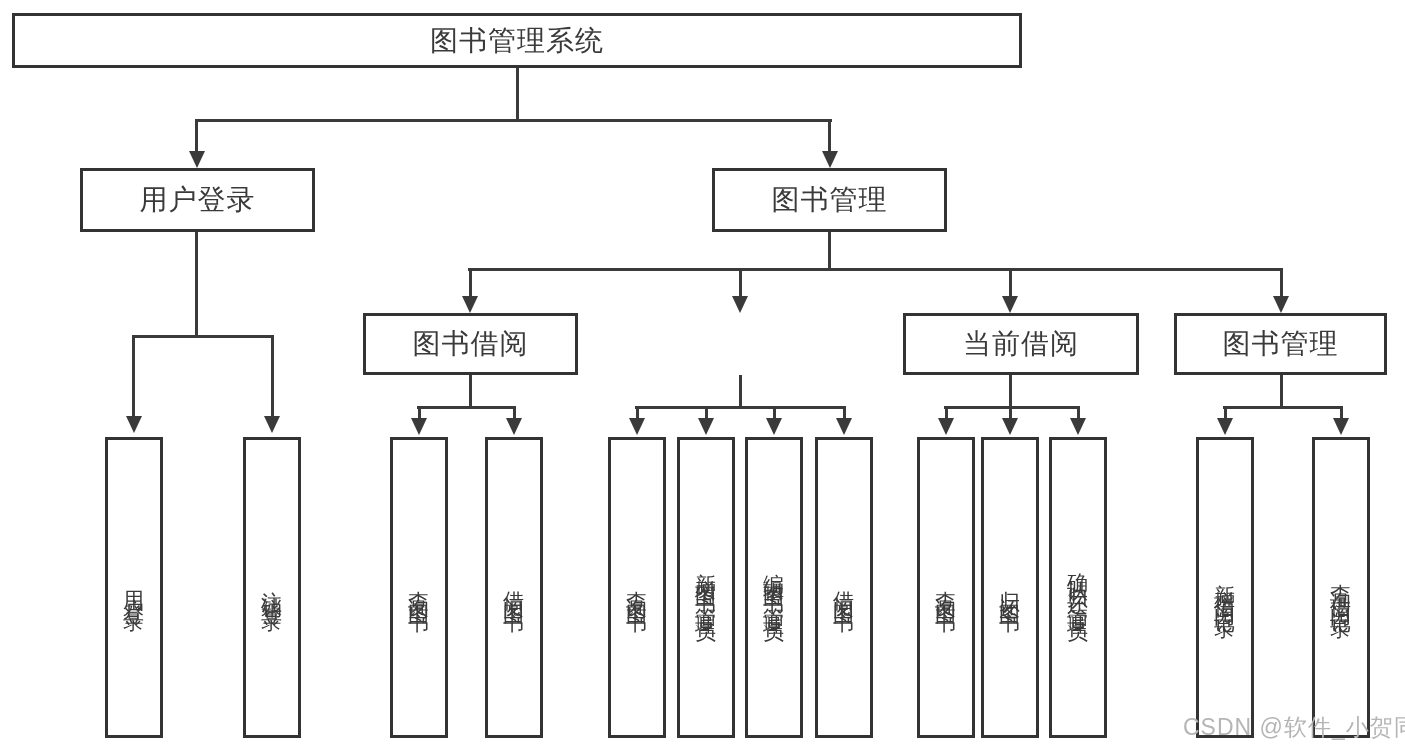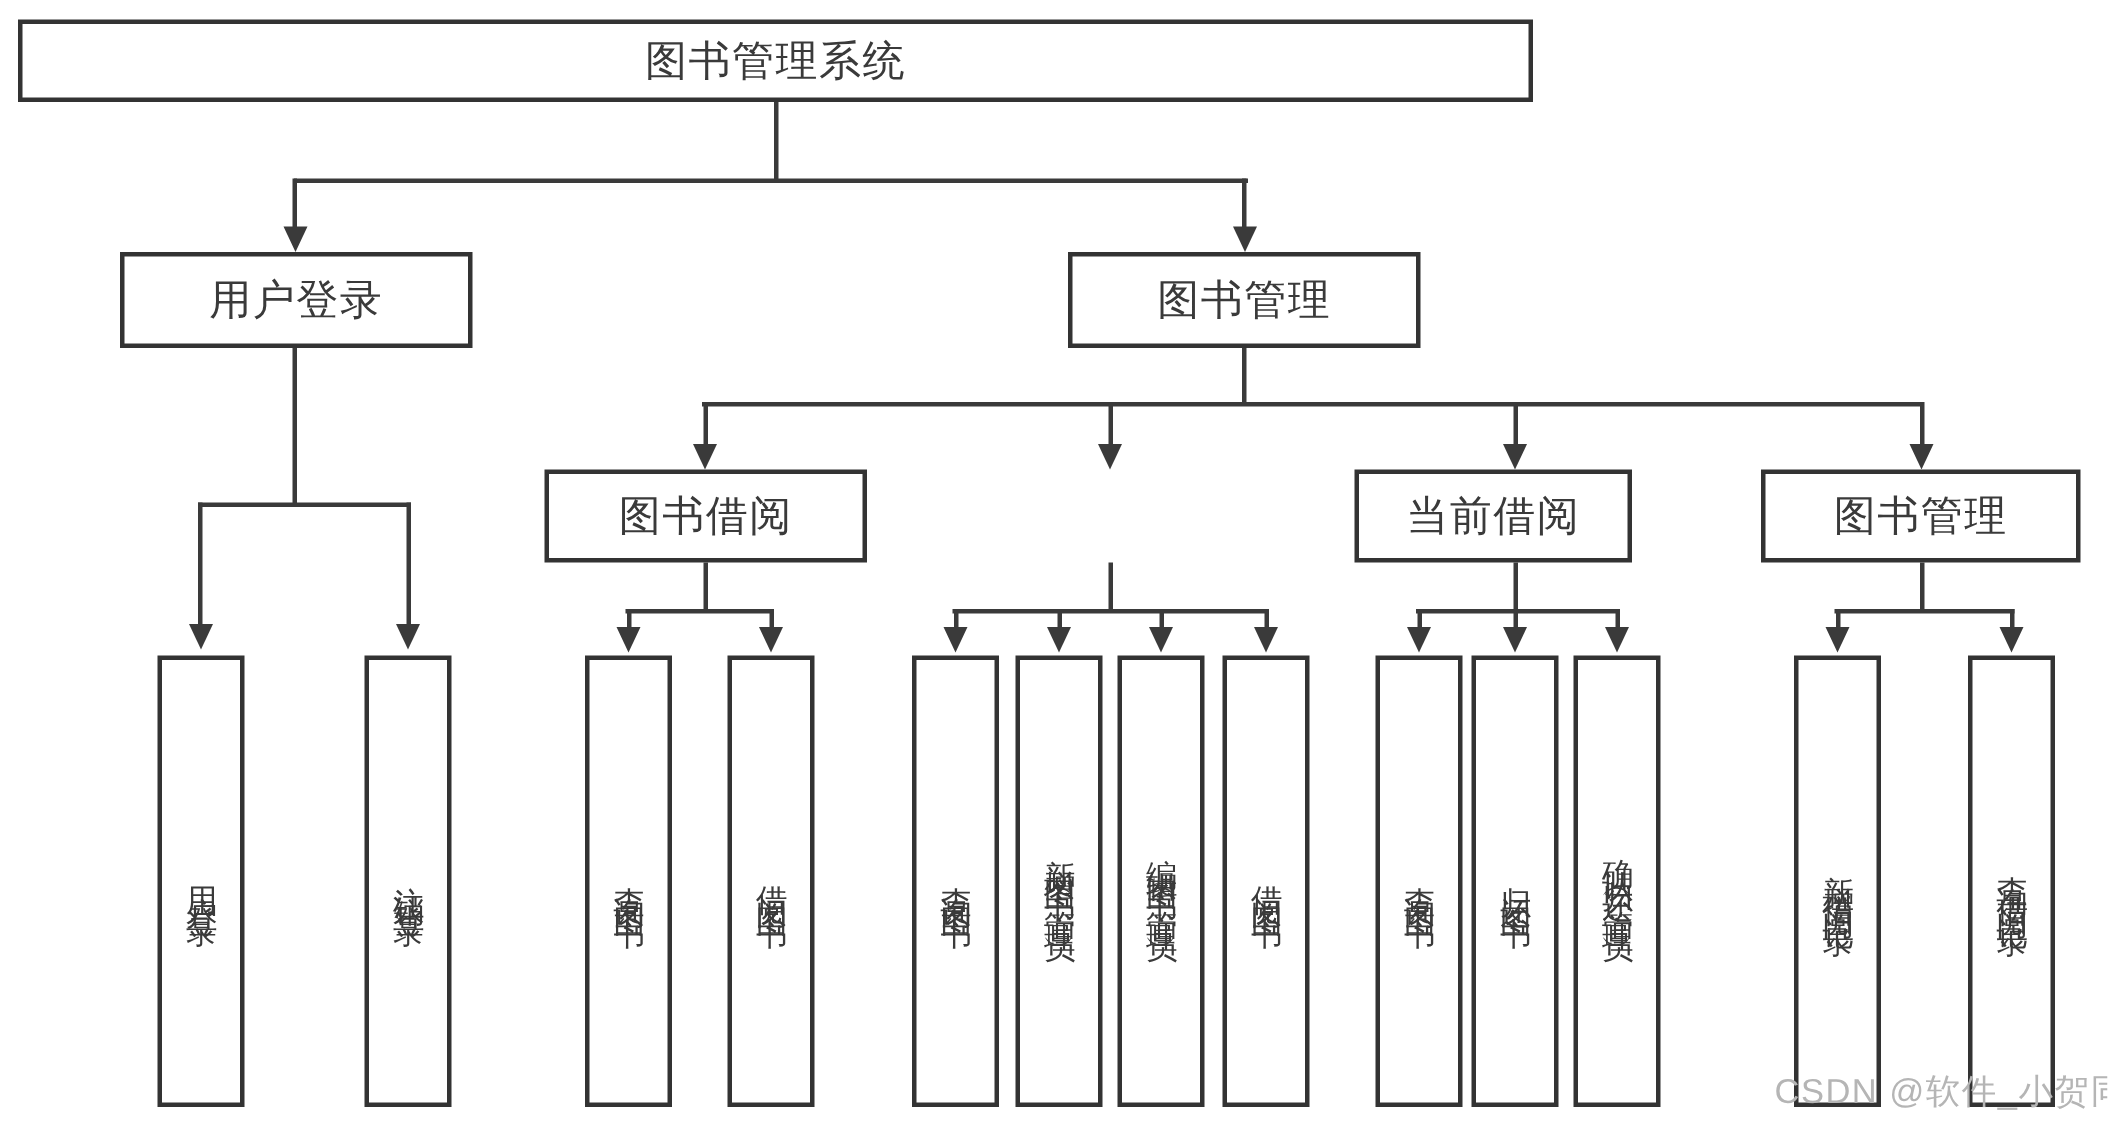--- a/index.html
+++ b/index.html
@@ -86,21 +86,21 @@
   <div class="vline" style="left:739px;top:268px;height:30px"></div>
   <div class="ahead" style="left:732px;top:296px"></div>
   <div class="vline" style="left:1009px;top:268px;height:30px"></div>
   <div class="ahead" style="left:1002px;top:296px"></div>
   <div class="vline" style="left:1280px;top:268px;height:30px"></div>
   <div class="ahead" style="left:1273px;top:296px"></div>
 
   <div class="hnode" style="left:363px;top:313px;width:215px;height:62px">
     <span>图书借阅</span>
   </div>
-  <div class="hnode" style="left:903px;top:313px;width:185px;height:62px">
+  <div class="hnode" style="left:903px;top:313px;width:236px;height:62px">
     <span>当前借阅</span>
   </div>
   <div class="hnode" style="left:1174px;top:313px;width:213px;height:62px">
     <span>图书管理</span>
   </div>
 
   <div class="vline" style="left:469px;top:375px;height:33px"></div>
   <div class="hline" style="left:417px;top:406px;width:99px"></div>
   <div class="vline" style="left:418px;top:406px;height:16px"></div>
   <div class="ahead" style="left:411px;top:418px"></div>

